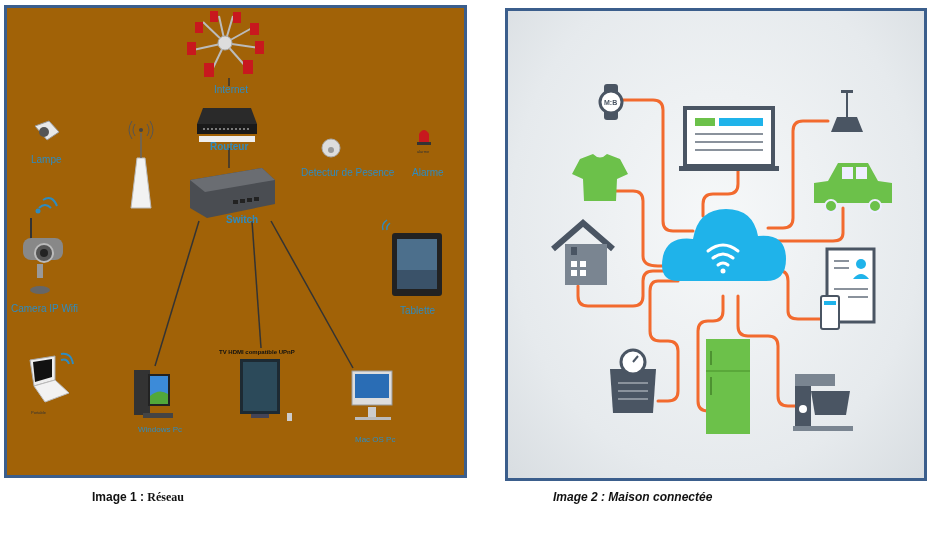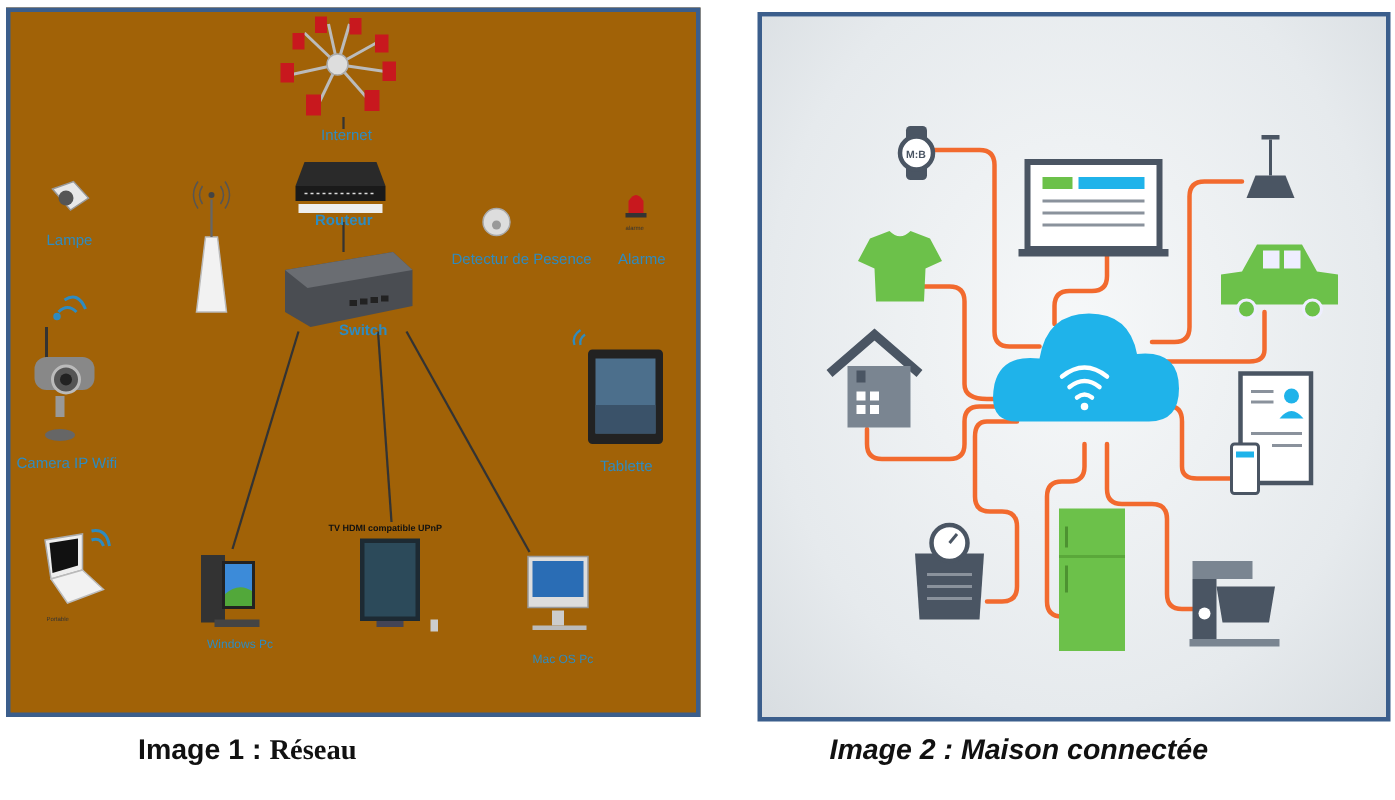--- a/index.html
+++ b/index.html
@@ -1,20 +1,20 @@
 <!DOCTYPE html>
 <html><head>
 <meta charset="utf-8">
 <style>
   html,body{margin:0;padding:0;background:#fff;}
   body{width:930px;height:533px;position:relative;overflow:hidden;font-family:"Liberation Sans",sans-serif;}
   .frame{position:absolute;border:3px solid #3b5e8c;box-sizing:border-box;overflow:hidden;}
   #f1{left:4px;top:5px;width:463px;height:473px;background:#a16207;}
   #f2{left:505px;top:8px;width:422px;height:473px;background:radial-gradient(ellipse at 50% 45%,#f6f8f9 0%,#e6eaed 70%,#d8dde1 100%);}
-  .cap{position:absolute;top:490px;font-size:19px;font-weight:bold;color:#111;}
+  .cap{position:absolute;top:490px;font-size:12px;font-weight:bold;color:#111;}
   #cap1{left:92px;font-family:"Liberation Sans",sans-serif;}
   #cap1 .ser{font-family:"Liberation Serif",serif;}
   #cap2{left:553px;font-style:italic;}
   svg text{font-family:"Liberation Sans",sans-serif;}
   .lbl{fill:#2e8bc0;font-size:10px;}
 </style>
 </head>
 <body>
 
 <div class="frame" id="f1">

